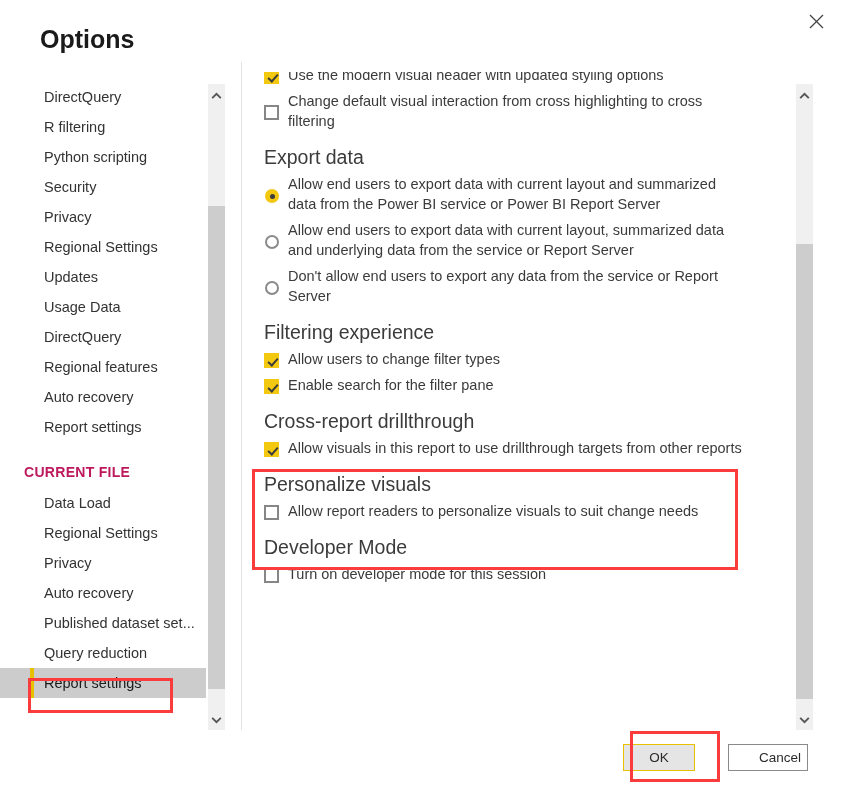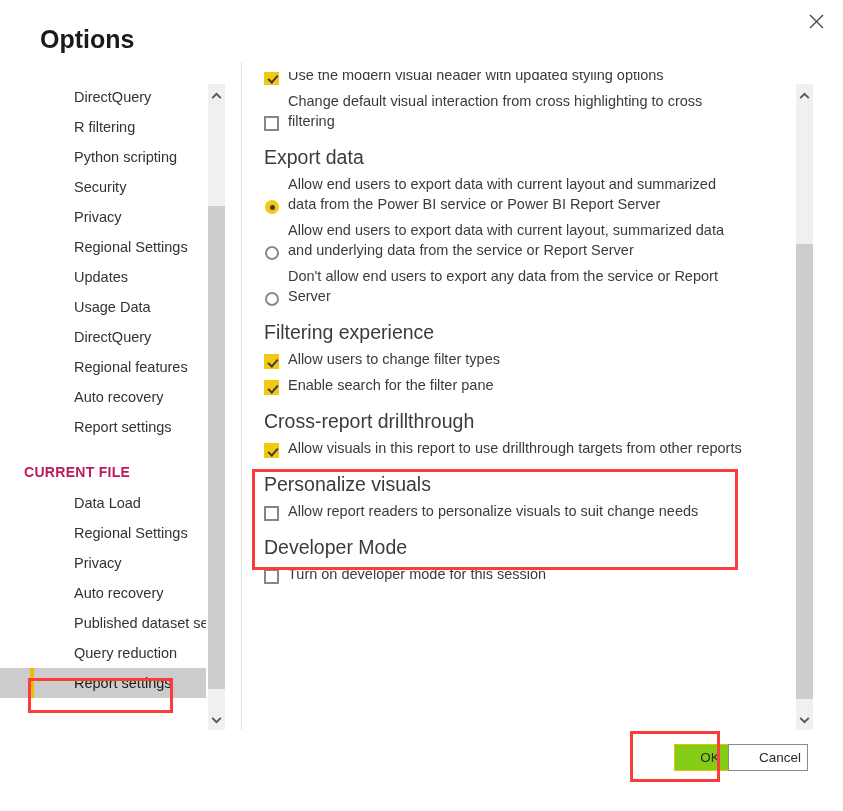--- a/index.html
+++ b/index.html
@@ -38,21 +38,21 @@
   .sidebar {
     position: absolute;
     left: 0; top: 82px;
     width: 206px; height: 648px;
     overflow: hidden;
   }
   .nav-item {
     position: relative;
     height: 30px;
     display: flex; align-items: center;
-    padding-left: 74px;
+    padding-left: 44px;
     font-size: 14.5px;
     color: #333333;
     cursor: pointer;
     white-space: nowrap;
   }
   .nav-item.section-head {
     font-weight: bold;
     color: #be185d;
     font-size: 14px;
     letter-spacing: .3px;
@@ -120,21 +120,21 @@
     margin-top: -9px;
   }
   .section-title {
     font-size: 19.5px;
     color: #3b3b3b;
     font-weight: normal;
     margin: 13px 0 3px 0;
   }
   .opt-row {
     display: flex;
-    align-items: flex-end;
+    align-items: center;
     margin-bottom: 2px;
     padding: 2px 0;
     cursor: pointer;
   }
   .opt-row .opt-label {
     font-size: 14.5px;
     line-height: 20px;
     color: #3b3b3b;
     padding-left: 9px;
     max-width: 468px;
@@ -197,23 +197,23 @@
   #annot-nav { left: 28px; top: 678px; width: 145px; height: 35px; }
   #annot-ok { left: 630px; top: 731px; width: 90px; height: 51px; }
   .btn {
     position: absolute;
     height: 27px;
     font-size: 13.5px;
     font-family: "Liberation Sans", sans-serif;
     cursor: pointer;
   }
   #ok-button {
-    left: 674px; top: 744px;
+    left: 623px; top: 744px;
     width: 72px;
-    background: #84cc16;
+    background: #e5e5e5;
     border: 1px solid #e8c000;
     color: #2b2b2b;
   }
   #cancel-button {
     left: 728px; top: 744px;
     width: 80px;
     background: #ffffff;
     border: 1px solid #8a8a8a;
     color: #2b2b2b;
     text-align: right;

